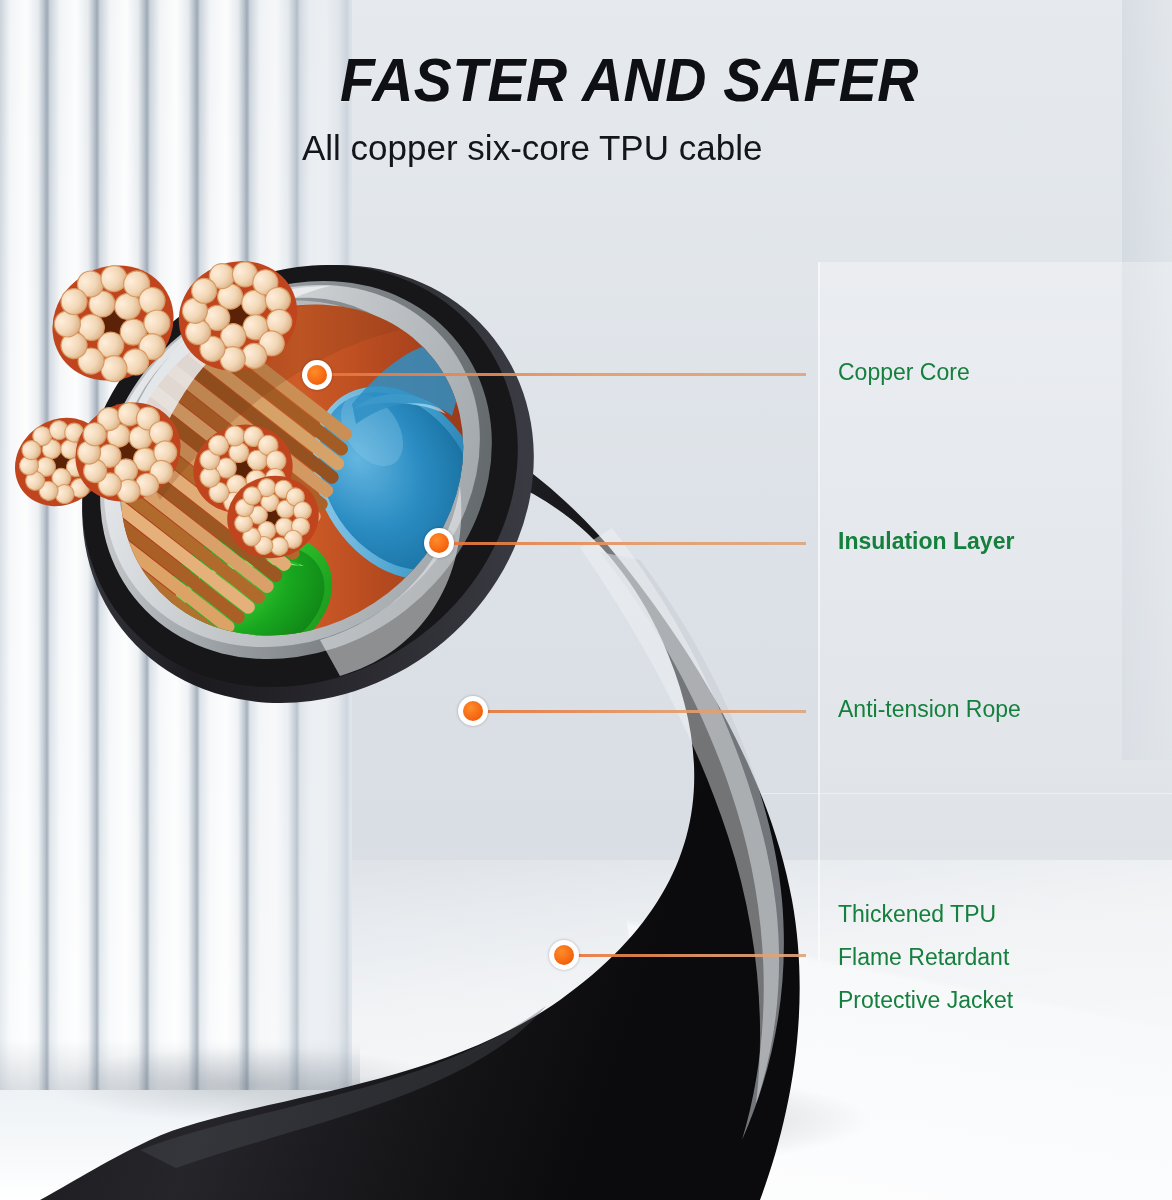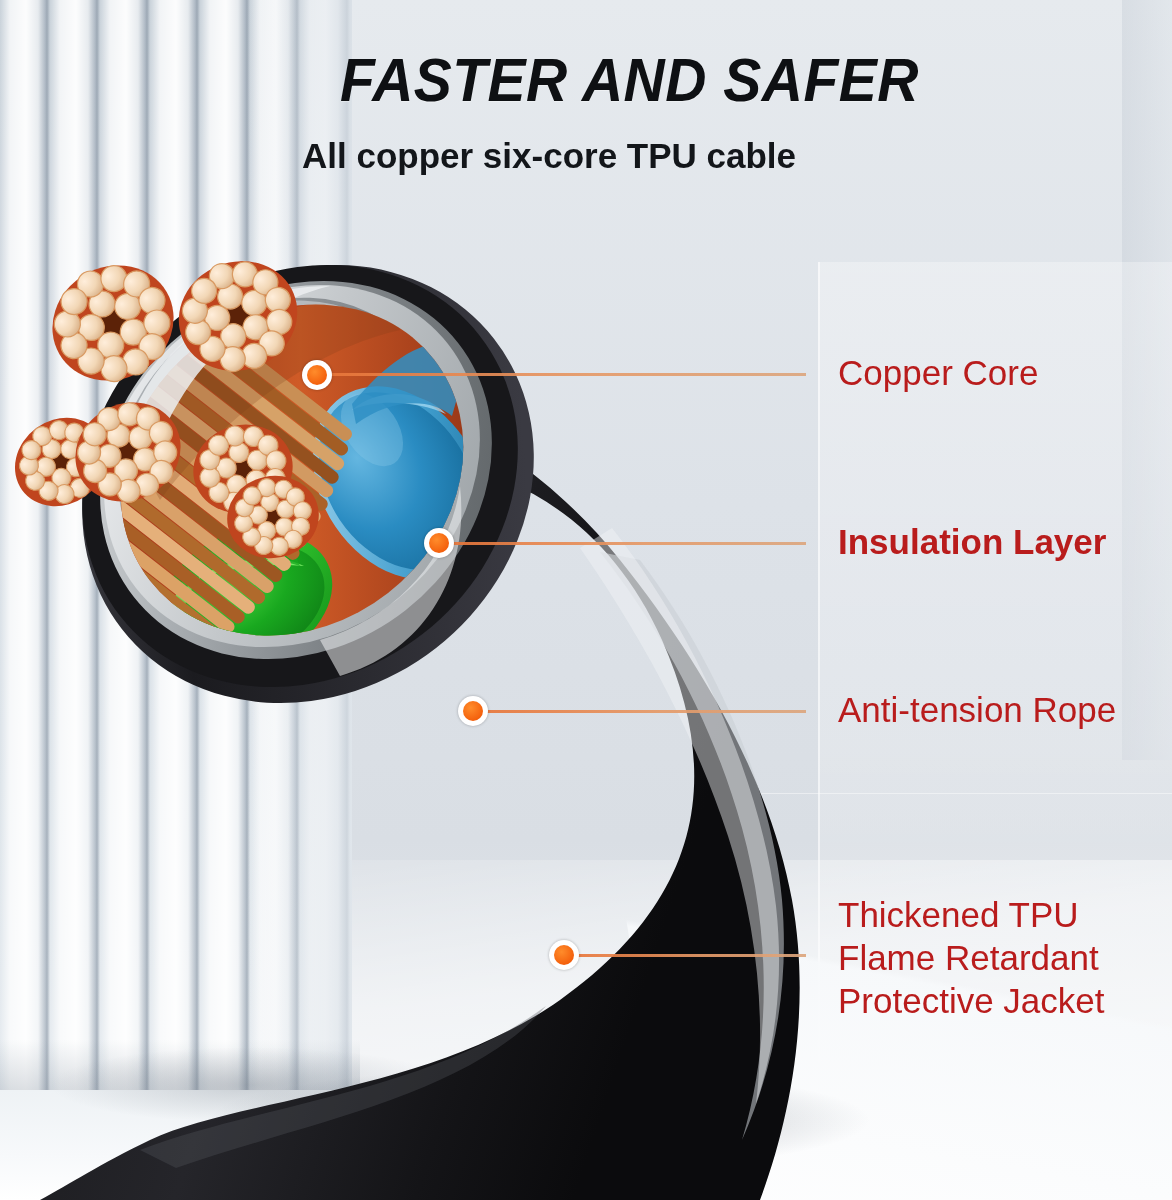--- a/index.html
+++ b/index.html
@@ -142,25 +142,25 @@
     color: #0e1013;
     font-family: "Liberation Sans Narrow", "Liberation Sans", sans-serif;
     transform: scaleX(0.92);
     transform-origin: left center;
     white-space: nowrap;
     text-shadow: 0 1px 0 rgba(255,255,255,0.35);
   }
   .subtitle {
     position: absolute;
     left: 302px;
-    top: 136px;
+    top: 128px;
     width: 600px;
     font-size: 35px;
     line-height: 40px;
-    font-weight: 700;
+    font-weight: 400;
     color: #13161a;
     white-space: nowrap;
   }
 
   
   .art {
     position: absolute;
     left: 0;
     top: 0;
     width: 1172px;
@@ -187,24 +187,24 @@
     position: absolute;
     left: 5px;
     top: 5px;
     width: 20px;
     height: 20px;
     border-radius: 50%;
     background: radial-gradient(circle at 38% 34%, #ff8c2b 0%, #f4610d 70%, #dd5206 100%);
   }
   .callout-label {
     position: absolute;
-    font-size: 35px;
+    font-size: 23px;
     line-height: 43px;
     font-weight: 400;
-    color: #b91c1c;
+    color: #15803d;
     white-space: pre-line;
   }
 </style>
 </head>
 <body>
 
 <div id="poster">
 
   <div class="bg-base"></div>
   <div class="bg-panel-far-right"></div>

